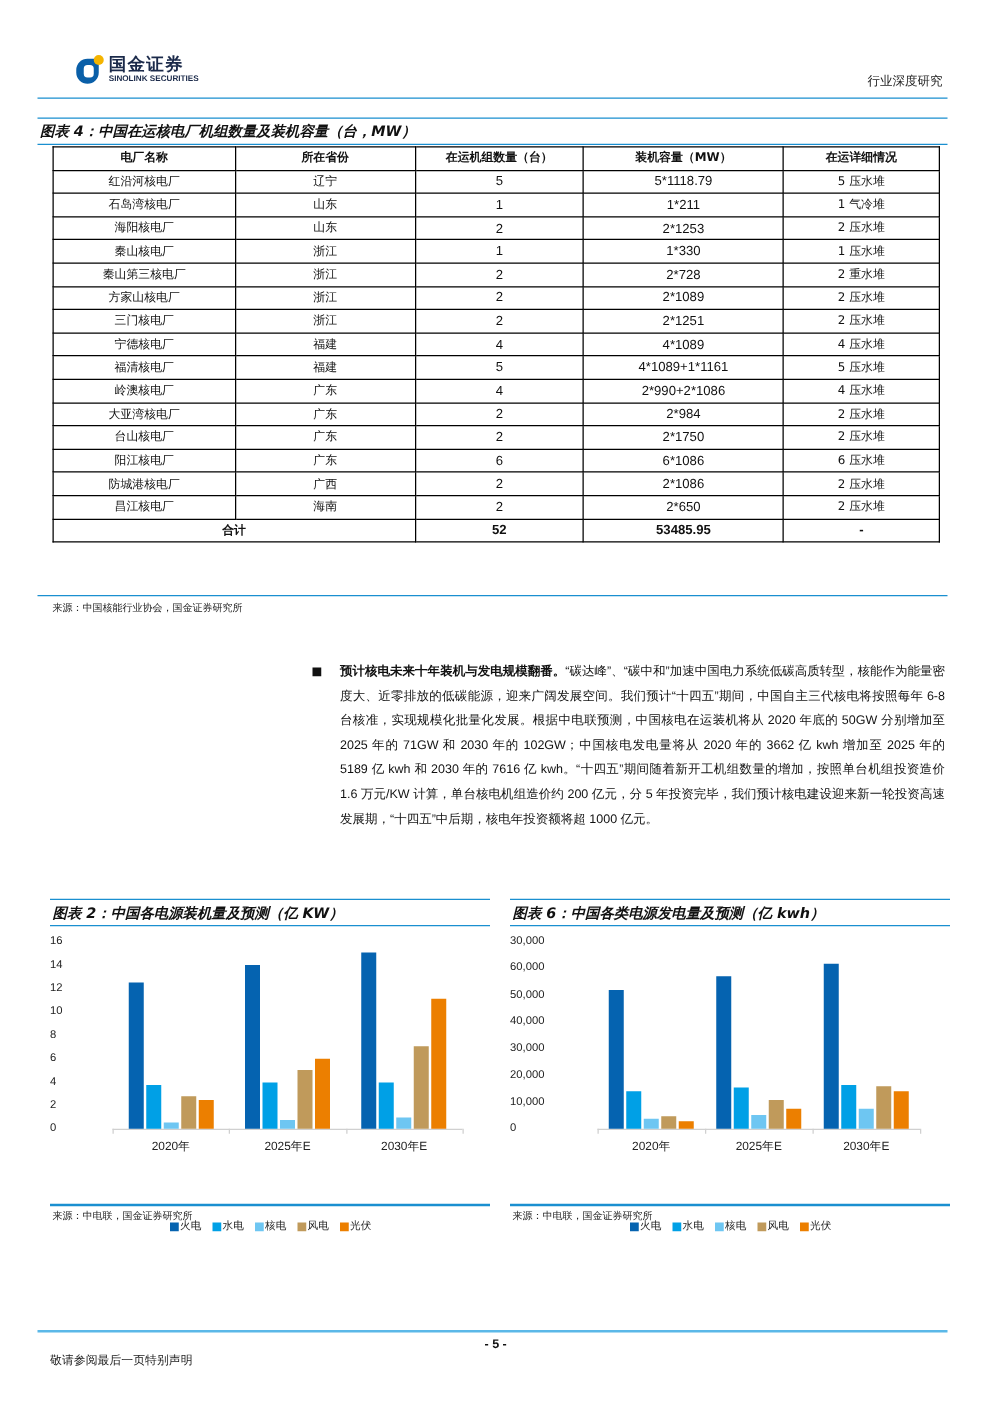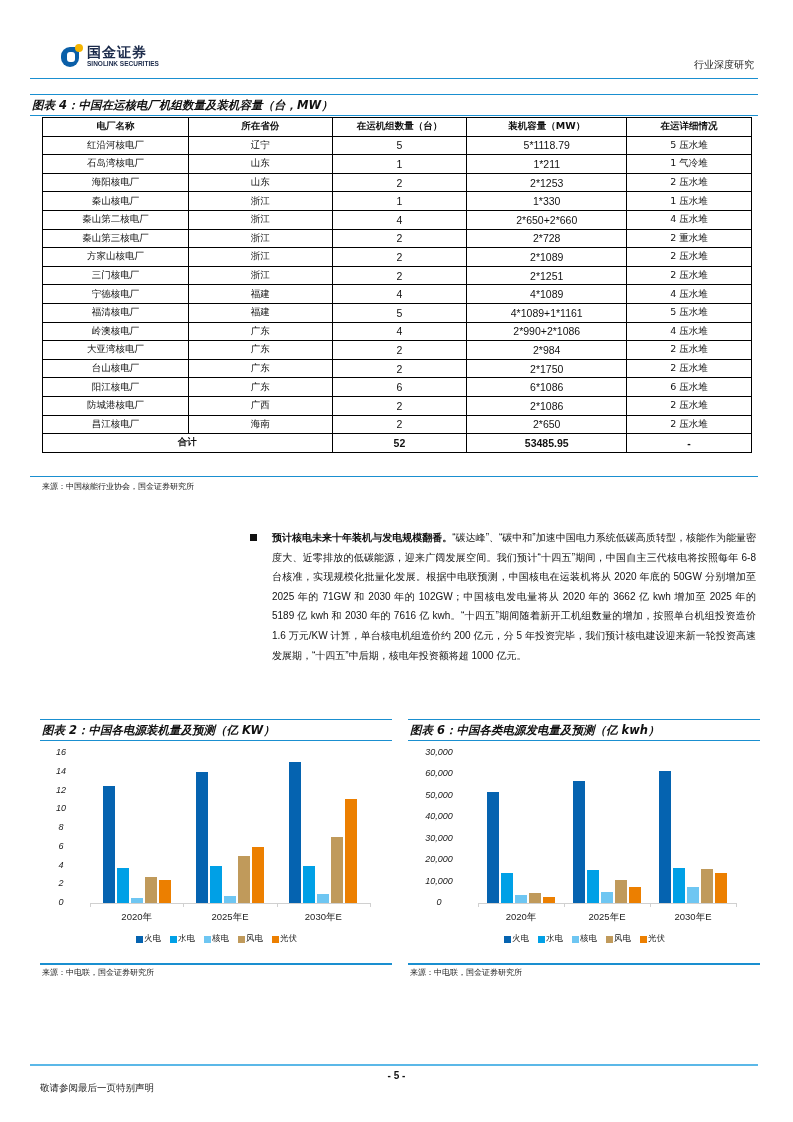--- a/index.html
+++ b/index.html
@@ -29,27 +29,27 @@
   .tbl-rule { position: absolute; left: 30px; top: 476px; width: 728px; height: 1px; background: #1a8fd0; }
 
   .source { position: absolute; font-size: 8px; color: #222; }
 
   .para { position: absolute; left: 272px; top: 528px; width: 484px; font-size: 10px; line-height: 19.6px; text-align: justify; }
   .para .bullet { position: absolute; left: -22px; top: 6px; width: 7px; height: 7px; background: #111; }
   .para b { font-weight: bold; }
   .para span { font-family: "Liberation Sans", "DejaVu Sans", sans-serif; }
 
   .chart { position: absolute; }
-  .ytick { position: absolute; font-family: "Liberation Sans", sans-serif; font-size: 9px; color: #222; text-align: center; font-style: italic; }
+  .ytick { position: absolute; font-family: "Liberation Sans", sans-serif; font-size: 9px; color: #222; text-align: left; }
   .xaxis { position: absolute; height: 1px; background: #d0d0d0; }
   .xtick-mark { position: absolute; width: 1px; height: 4px; background: #d0d0d0; }
   .xlabel { position: absolute; font-family: "Liberation Sans", sans-serif; font-size: 9.5px; text-align: center; color: #222; }
   .bar { position: absolute; bottom: 0; }
   .legend { position: absolute; display: flex; gap: 9px; font-size: 8.5px; color: #222; align-items: center; }
-  .legend .item { display: flex; align-items: center; gap: 1px; }
+  .legend .item { display: flex; align-items: center; gap: 1px; margin-top: 42px; }
   .legend .sw { width: 7px; height: 7px; display: inline-block; }
 
   .footer-rule { position: absolute; left: 30px; top: 1064px; width: 728px; height: 2px; background: #5bb8e8; }
   .page-num { position: absolute; left: 0; width: 793px; top: 1070px; text-align: center; font-family: "Liberation Sans", sans-serif; font-size: 10px; font-weight: bold; }
   .footer-note { position: absolute; left: 40px; top: 1082px; font-size: 9.5px; color: #222; }
 </style>
 </head>
 <body>
 
 <div class="header">
@@ -109,27 +109,20 @@
         <td class="num">2</td>
         <td class="num">2*1253</td>
         <td>2 压水堆</td>
       </tr>
       <tr>
         <td>秦山核电厂</td>
         <td>浙江</td>
         <td class="num">1</td>
         <td class="num">1*330</td>
         <td>1 压水堆</td>
-      </tr>
-      <tr>
-        <td>秦山第二核电厂</td>
-        <td>浙江</td>
-        <td class="num">4</td>
-        <td class="num">2*650+2*660</td>
-        <td>4 压水堆</td>
       </tr>
       <tr>
         <td>秦山第三核电厂</td>
         <td>浙江</td>
         <td class="num">2</td>
         <td class="num">2*728</td>
         <td>2 重水堆</td>
       </tr>
       <tr>
         <td>方家山核电厂</td>

